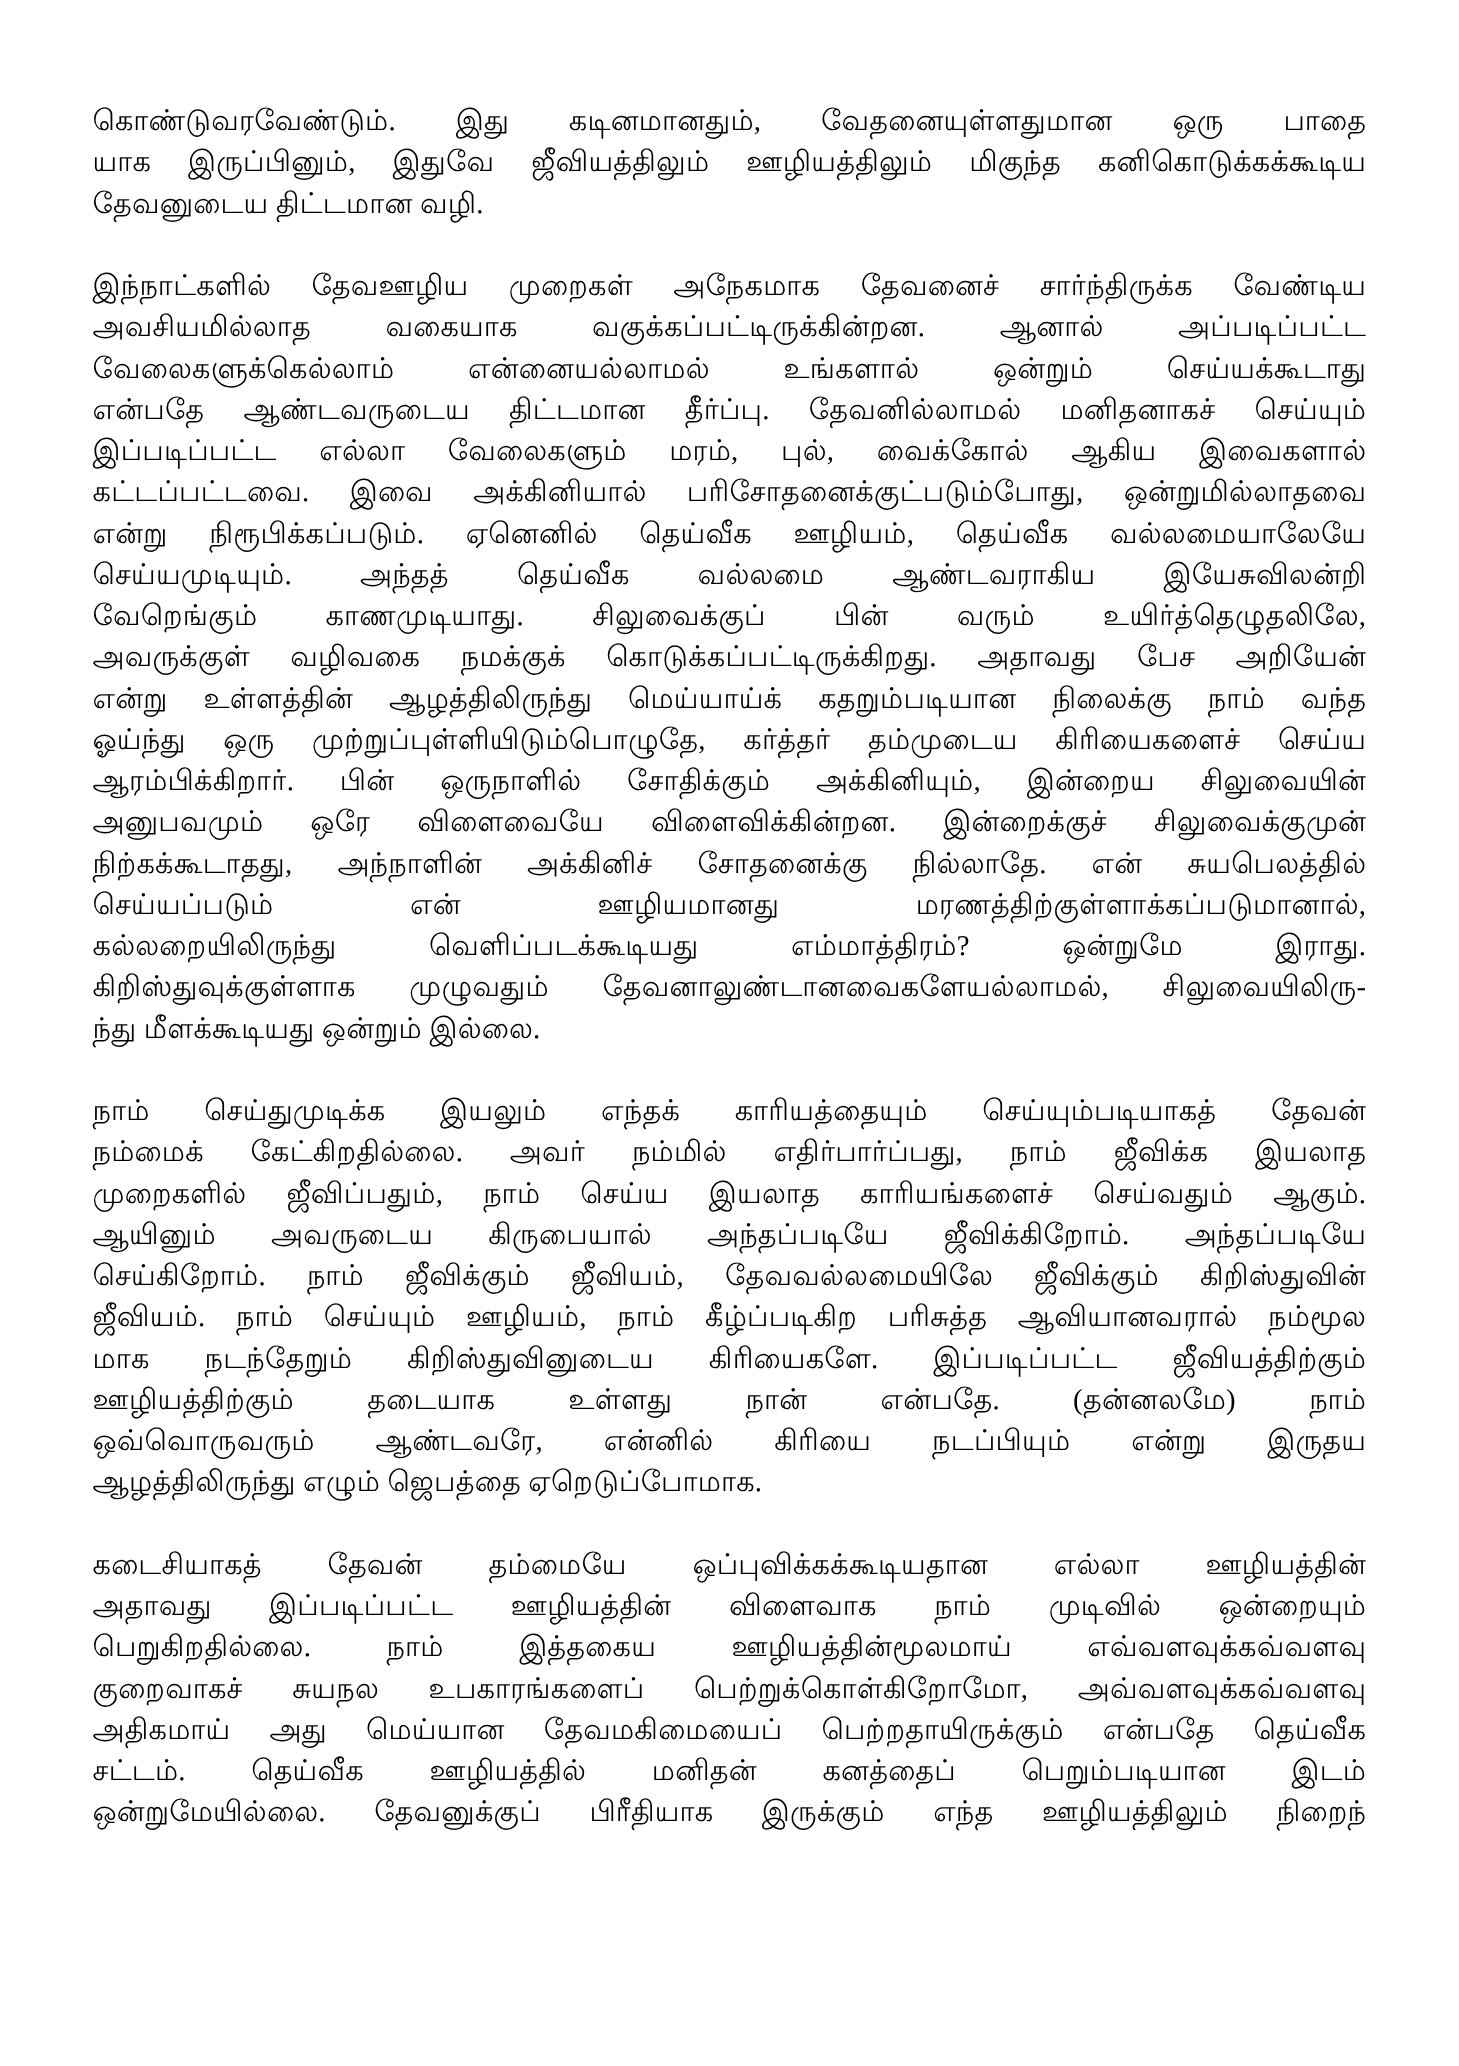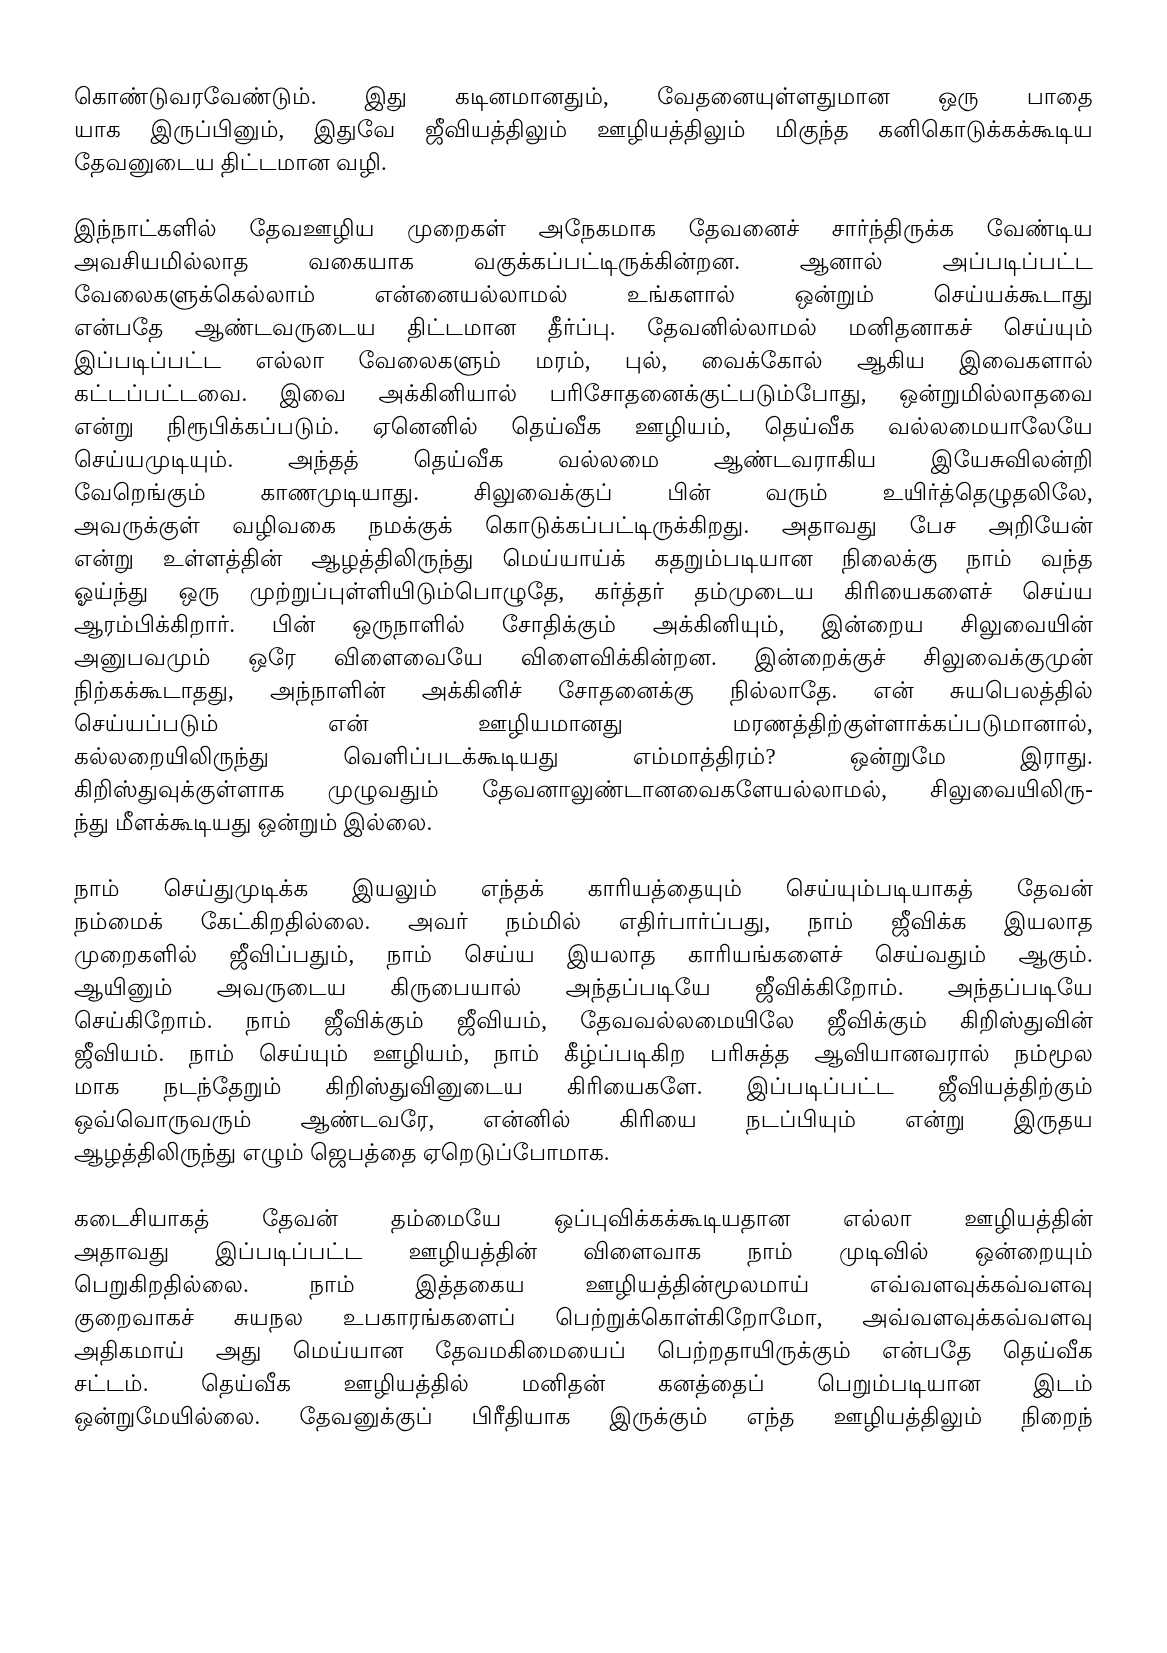--- a/index.html
+++ b/index.html
@@ -101,20 +101,21 @@
         <div class="line lastline">ந்து மீளக்கூடியது ஒன்றும் இல்லை.</div>
       </div>
       <div class="para">
         <div class="line">நாம் செய்துமுடிக்க இயலும் எந்தக் காரியத்தையும் செய்யும்படியாகத் தேவன்</div>
         <div class="line">நம்மைக் கேட்கிறதில்லை. அவர் நம்மில் எதிர்பார்ப்பது, நாம் ஜீவிக்க இயலாத</div>
         <div class="line">முறைகளில் ஜீவிப்பதும், நாம் செய்ய இயலாத காரியங்களைச் செய்வதும் ஆகும்.</div>
         <div class="line">ஆயினும் அவருடைய கிருபையால் அந்தப்படியே ஜீவிக்கிறோம். அந்தப்படியே</div>
         <div class="line">செய்கிறோம். நாம் ஜீவிக்கும் ஜீவியம், தேவவல்லமையிலே ஜீவிக்கும் கிறிஸ்துவின்</div>
         <div class="line">ஜீவியம். நாம் செய்யும் ஊழியம், நாம் கீழ்ப்படிகிற பரிசுத்த ஆவியானவரால் நம்மூல</div>
         <div class="line">மாக நடந்தேறும் கிறிஸ்துவினுடைய கிரியைகளே. இப்படிப்பட்ட ஜீவியத்திற்கும்</div>
+        <div class="line">ஊழியத்திற்கும் தடையாக உள்ளது நான் என்பதே. (தன்னலமே) நாம்</div>
         <div class="line">ஒவ்வொருவரும் ஆண்டவரே, என்னில் கிரியை நடப்பியும் என்று இருதய</div>
         <div class="line lastline">ஆழத்திலிருந்து எழும் ஜெபத்தை ஏறெடுப்போமாக.</div>
       </div>
       <div class="para">
         <div class="line">கடைசியாகத் தேவன் தம்மையே ஒப்புவிக்கக்கூடியதான எல்லா ஊழியத்தின்</div>
         <div class="line">அதாவது இப்படிப்பட்ட ஊழியத்தின் விளைவாக நாம் முடிவில் ஒன்றையும்</div>
         <div class="line">பெறுகிறதில்லை. நாம் இத்தகைய ஊழியத்தின்மூலமாய் எவ்வளவுக்கவ்வளவு</div>
         <div class="line">குறைவாகச் சுயநல உபகாரங்களைப் பெற்றுக்கொள்கிறோமோ, அவ்வளவுக்கவ்வளவு</div>
         <div class="line">அதிகமாய் அது மெய்யான தேவமகிமையைப் பெற்றதாயிருக்கும் என்பதே தெய்வீக</div>
         <div class="line">சட்டம். தெய்வீக ஊழியத்தில் மனிதன் கனத்தைப் பெறும்படியான இடம்</div>

